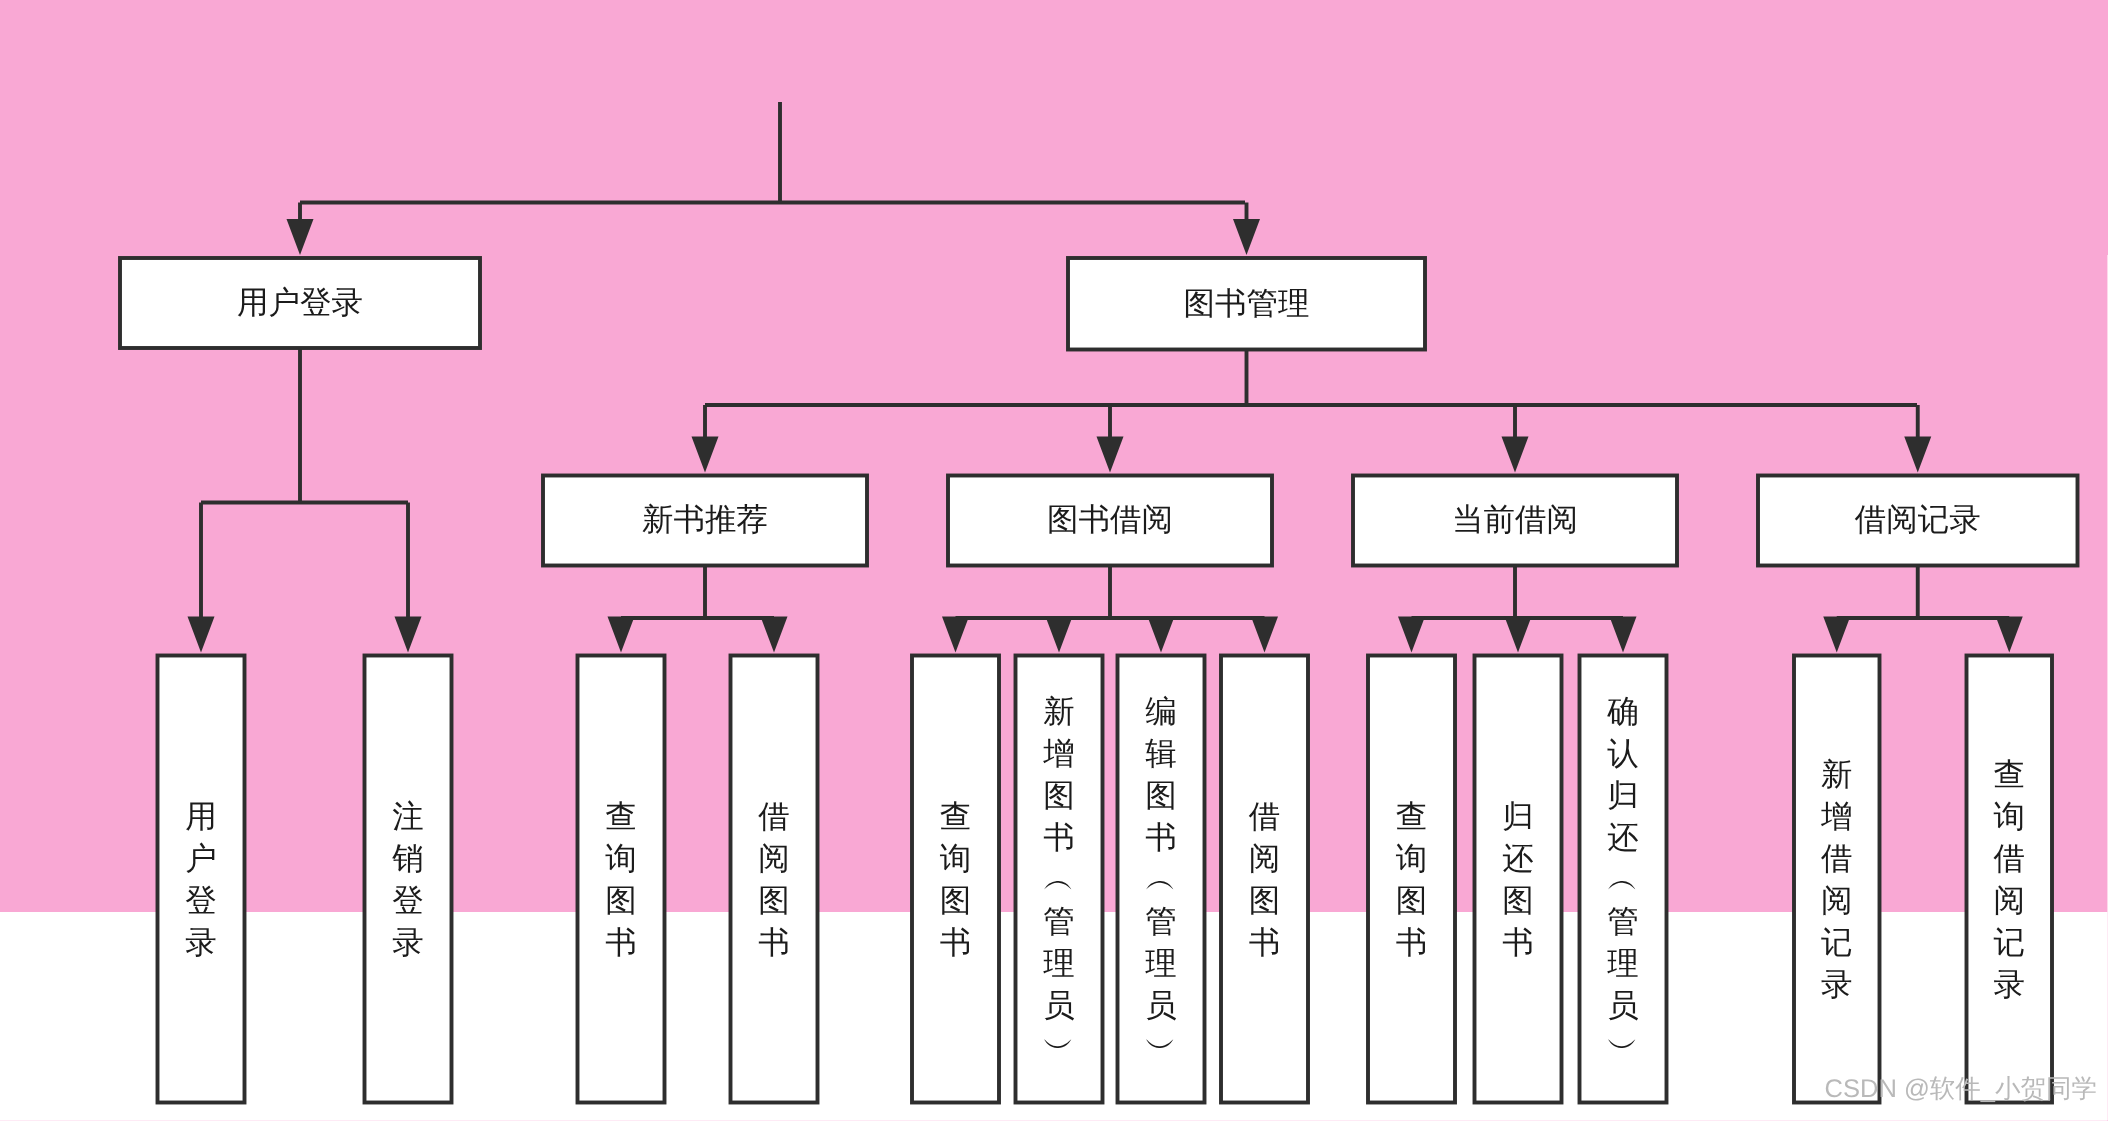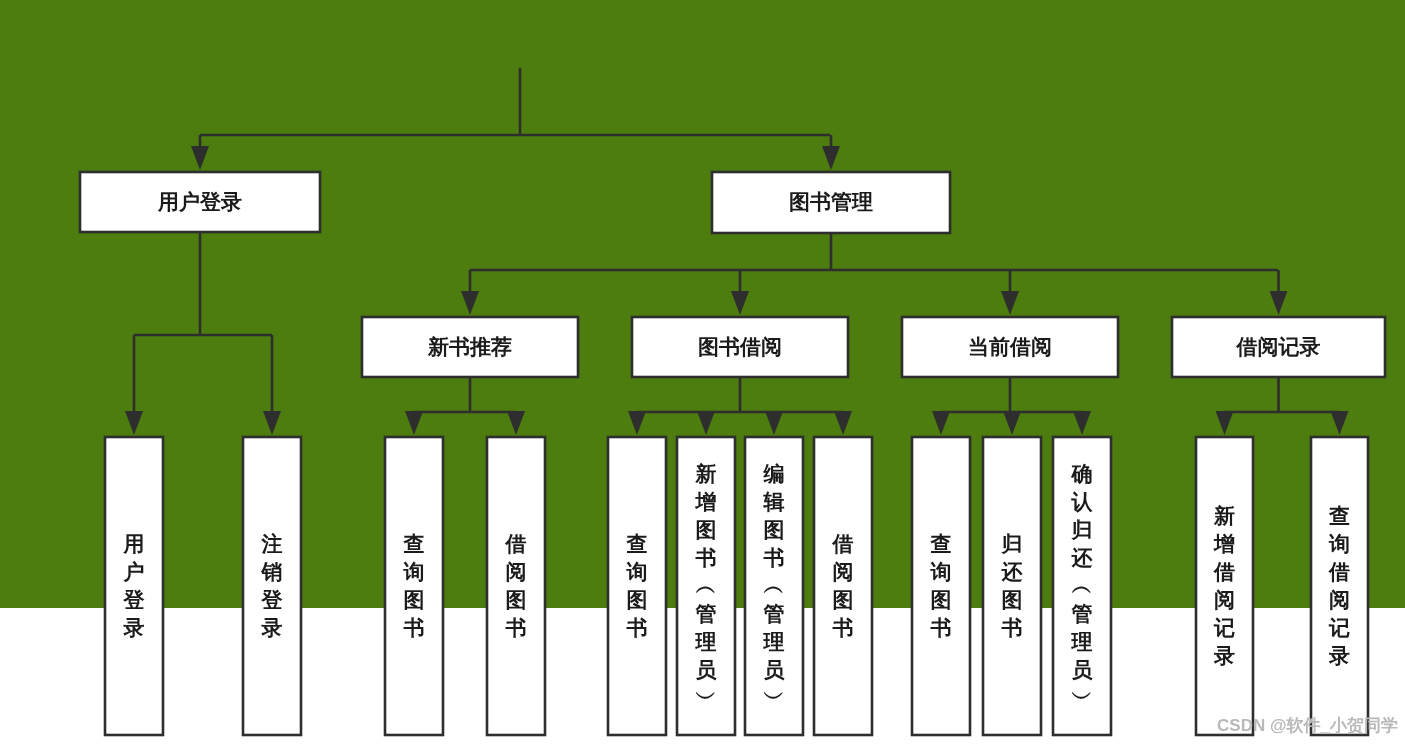--- a/index.html
+++ b/index.html
@@ -11,22 +11,21 @@
   body {
     width: 1405px;
     height: 747px;
     font-family: "Liberation Sans", "DejaVu Sans", sans-serif;
     overflow: hidden;
   }
   #diagram-root {
     position: relative;
     width: 1405px;
     height: 608px;
-    background: #4d7c0f;
-    font-weight: bold;
+    background: #f9a8d4;
   }
   svg.diagram {
     display: block;
     width: 1405px;
     height: 747px;
   }
   .node-box {
     fill: #ffffff;
     stroke: #2e2e2e;
     stroke-width: 2.6;

